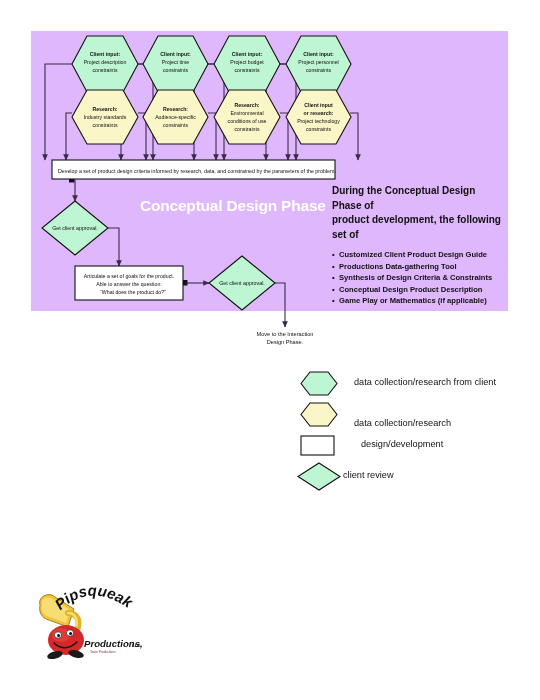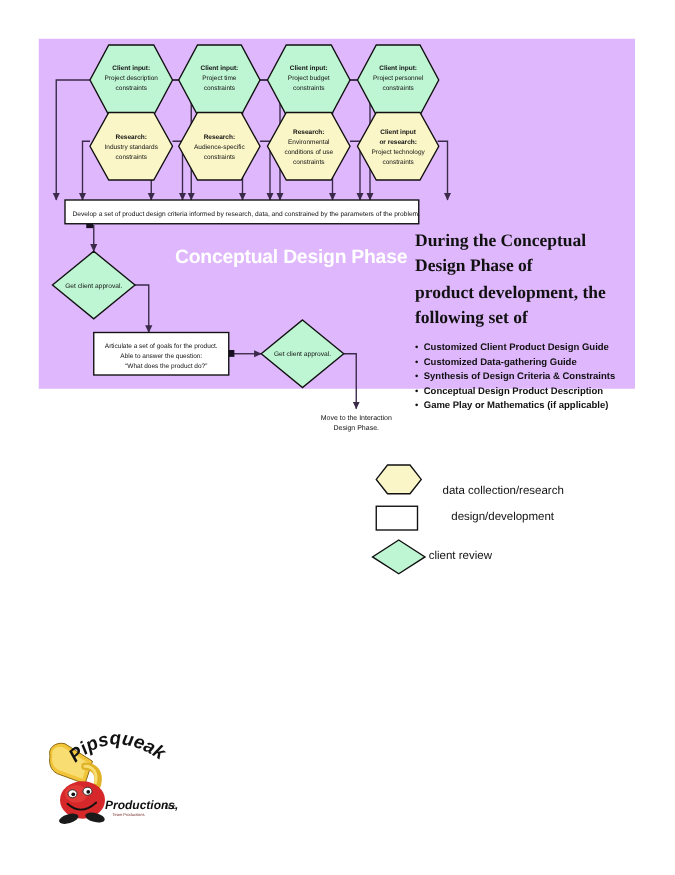--- a/index.html
+++ b/index.html
@@ -15,21 +15,21 @@
   #phase-title{position:absolute;left:140px;top:198px;width:200px;
                font-size:15.5px;font-weight:bold;color:#ffffff;
                letter-spacing:-0.2px;line-height:1;white-space:nowrap;
                text-align:left;}
 
   
   #flow-svg{position:absolute;left:0;top:0;width:540px;height:700px;}
 
   
   #doc-block{position:absolute;left:332px;top:184px;width:172px;}
-  #doc-intro{font-size:14px;font-weight:bold;color:#111;line-height:1.45;font-family:Liberation Serif, serif;}
+  #doc-intro{font-size:10px;font-weight:bold;color:#111;line-height:1.45;}
   #doc-list{margin:7px 0 12px 0;padding:0;list-style:none;}
   #doc-list li{font-size:7.6px;font-weight:bold;color:#111;line-height:1.52;
                padding-left:7px;position:relative;}
   #doc-list li:before{content:"\2022";position:absolute;left:0;top:0;}
 
   
   #legend{position:absolute;left:296px;top:368px;width:244px;}
   .lg-row{position:relative;height:31px;}
   .lg-label{position:absolute;left:58px;font-size:9.2px;color:#111;
             white-space:nowrap;font-family:"Liberation Sans",sans-serif;}
@@ -172,29 +172,35 @@
     </g>
   </svg>
 
   <div id="doc-block">
     <div id="doc-intro">
       <div>During the Conceptual Design Phase of</div>
       <div>product development, the following set of</div>
     </div>
     <ul id="doc-list">
       <li>Customized Client Product Design Guide</li>
-      <li>Customized Data-gathering Guide</li>
+      <li>Productions Data-gathering Tool</li>
       <li>Synthesis of Design Criteria &amp; Constraints</li>
       <li>Conceptual Design Product Description</li>
       <li>Game Play or Mathematics (if applicable)</li>
     </ul>
   </div>
 
   <div id="legend">
 
+    <div class="lg-row">
+      <svg width="52" height="31" viewBox="0 0 52 31" style="position:absolute;left:0;top:0;">
+        <polygon points="14,4 32,4 41,15.5 32,27 14,27 5,15.5" fill="#BEF5D3" stroke="#111" stroke-width="1.1"></polygon>
+      </svg>
+      <span class="lg-label" style="top:9px;">data collection/research from client</span>
+    </div>
 
     <div class="lg-row">
       <svg width="52" height="31" viewBox="0 0 52 31" style="position:absolute;left:0;top:0;">
         <polygon points="14,4 32,4 41,15.5 32,27 14,27 5,15.5" fill="#FAF6C8" stroke="#111" stroke-width="1.1"></polygon>
       </svg>
       <span class="lg-label" style="top:19px;">data collection/research</span>
     </div>
 
     <div class="lg-row">
       <svg width="52" height="31" viewBox="0 0 52 31" style="position:absolute;left:0;top:0;">

